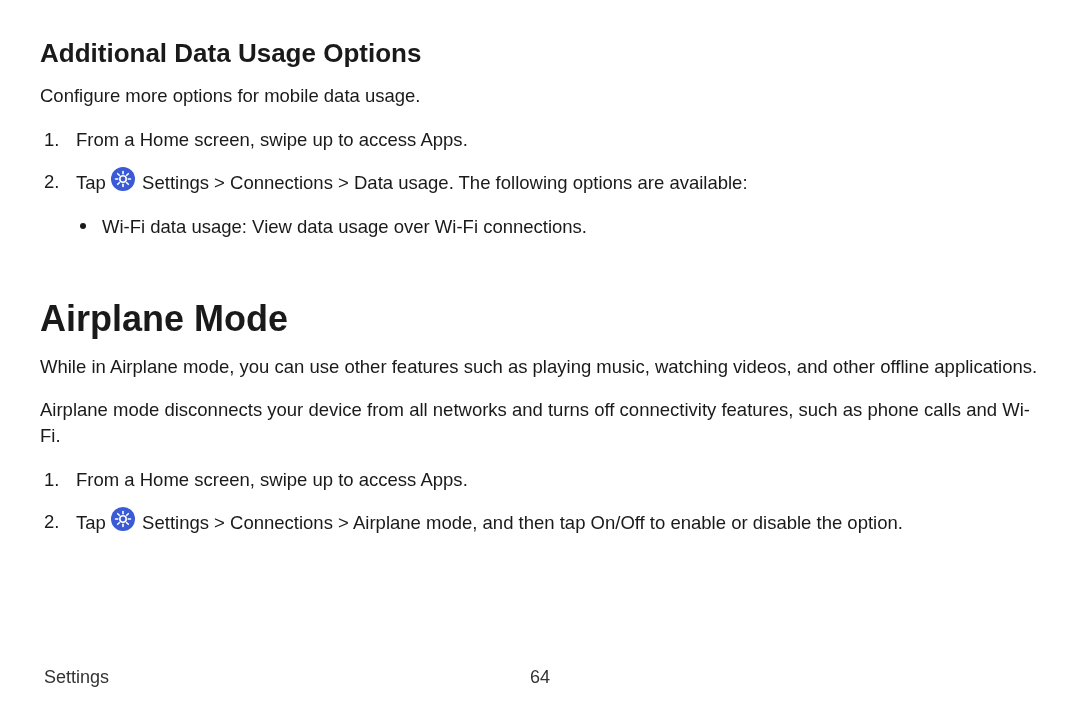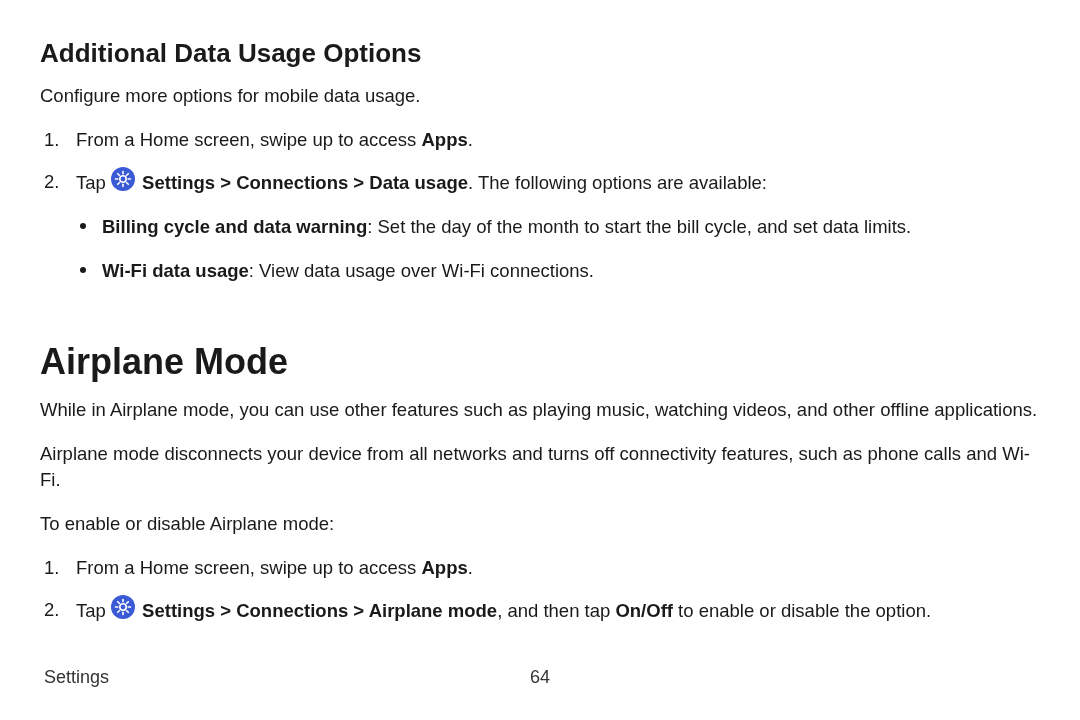--- a/index.html
+++ b/index.html
@@ -73,21 +73,21 @@
     .substeps > li::before {
       content: "";
       position: absolute;
       left: 4px;
       top: 9px;
       width: 6px;
       height: 6px;
       background: #1a1a1a;
       border-radius: 50%;
     }
-    .bold { font-weight: 700; }
+    .bold { font-weight: 400; }
     .settings-icon {
       display: inline-block;
       vertical-align: middle;
       position: relative;
       top: -2px;
       margin: 0 2px 0 0;
     }
     .footer {
       position: absolute;
       left: 40px;
@@ -128,32 +128,30 @@
                   <line x1="7.5" y1="0" x2="5.2" y2="0"></line>
                   <line x1="-5.3" y1="-5.3" x2="-3.7" y2="-3.7"></line>
                   <line x1="5.3" y1="5.3" x2="3.7" y2="3.7"></line>
                   <line x1="-5.3" y1="5.3" x2="-3.7" y2="3.7"></line>
                   <line x1="5.3" y1="-5.3" x2="3.7" y2="-3.7"></line>
                 </g>
               </g>
             </svg></span>
         <span class="bold">Settings</span><span class="bold"> &gt; </span><span class="bold">Connections</span><span class="bold"> &gt; </span><span class="bold">Data usage</span><span>. The following options are available:</span>
         <ul class="substeps">
-          <li><span class="bold">Billing cycle and data warning</span><span>: Set the day of the month to start the bill cycle, and set data limits.</span></li>
           <li><span class="bold">Wi-Fi data usage</span><span>: View data usage over Wi-Fi connections.</span></li>
         </ul>
       </li>
     </ol>
   </div>
 
   <div class="col">
     <div class="h1">Airplane Mode</div>
     <div class="para">While in Airplane mode, you can use other features such as playing music, watching videos, and other offline applications.</div>
     <div class="para">Airplane mode disconnects your device from all networks and turns off connectivity features, such as phone calls and Wi-Fi.</div>
-    <div class="para">To enable or disable Airplane mode:</div>
     <ol class="steps">
       <li>
         <span>From a Home screen, swipe up to access </span><span class="bold">Apps</span><span>.</span>
       </li>
       <li>
         <span>Tap </span><span class="settings-icon"><svg width="24" height="24" viewBox="0 0 24 24">
               <circle cx="12" cy="12" r="12" fill="#3b5ad6"></circle>
               <g transform="translate(12 12)">
                 <circle r="3.2" fill="none" stroke="#fff" stroke-width="1.6"></circle>
                 <g stroke="#fff" stroke-width="1.6" stroke-linecap="round">

